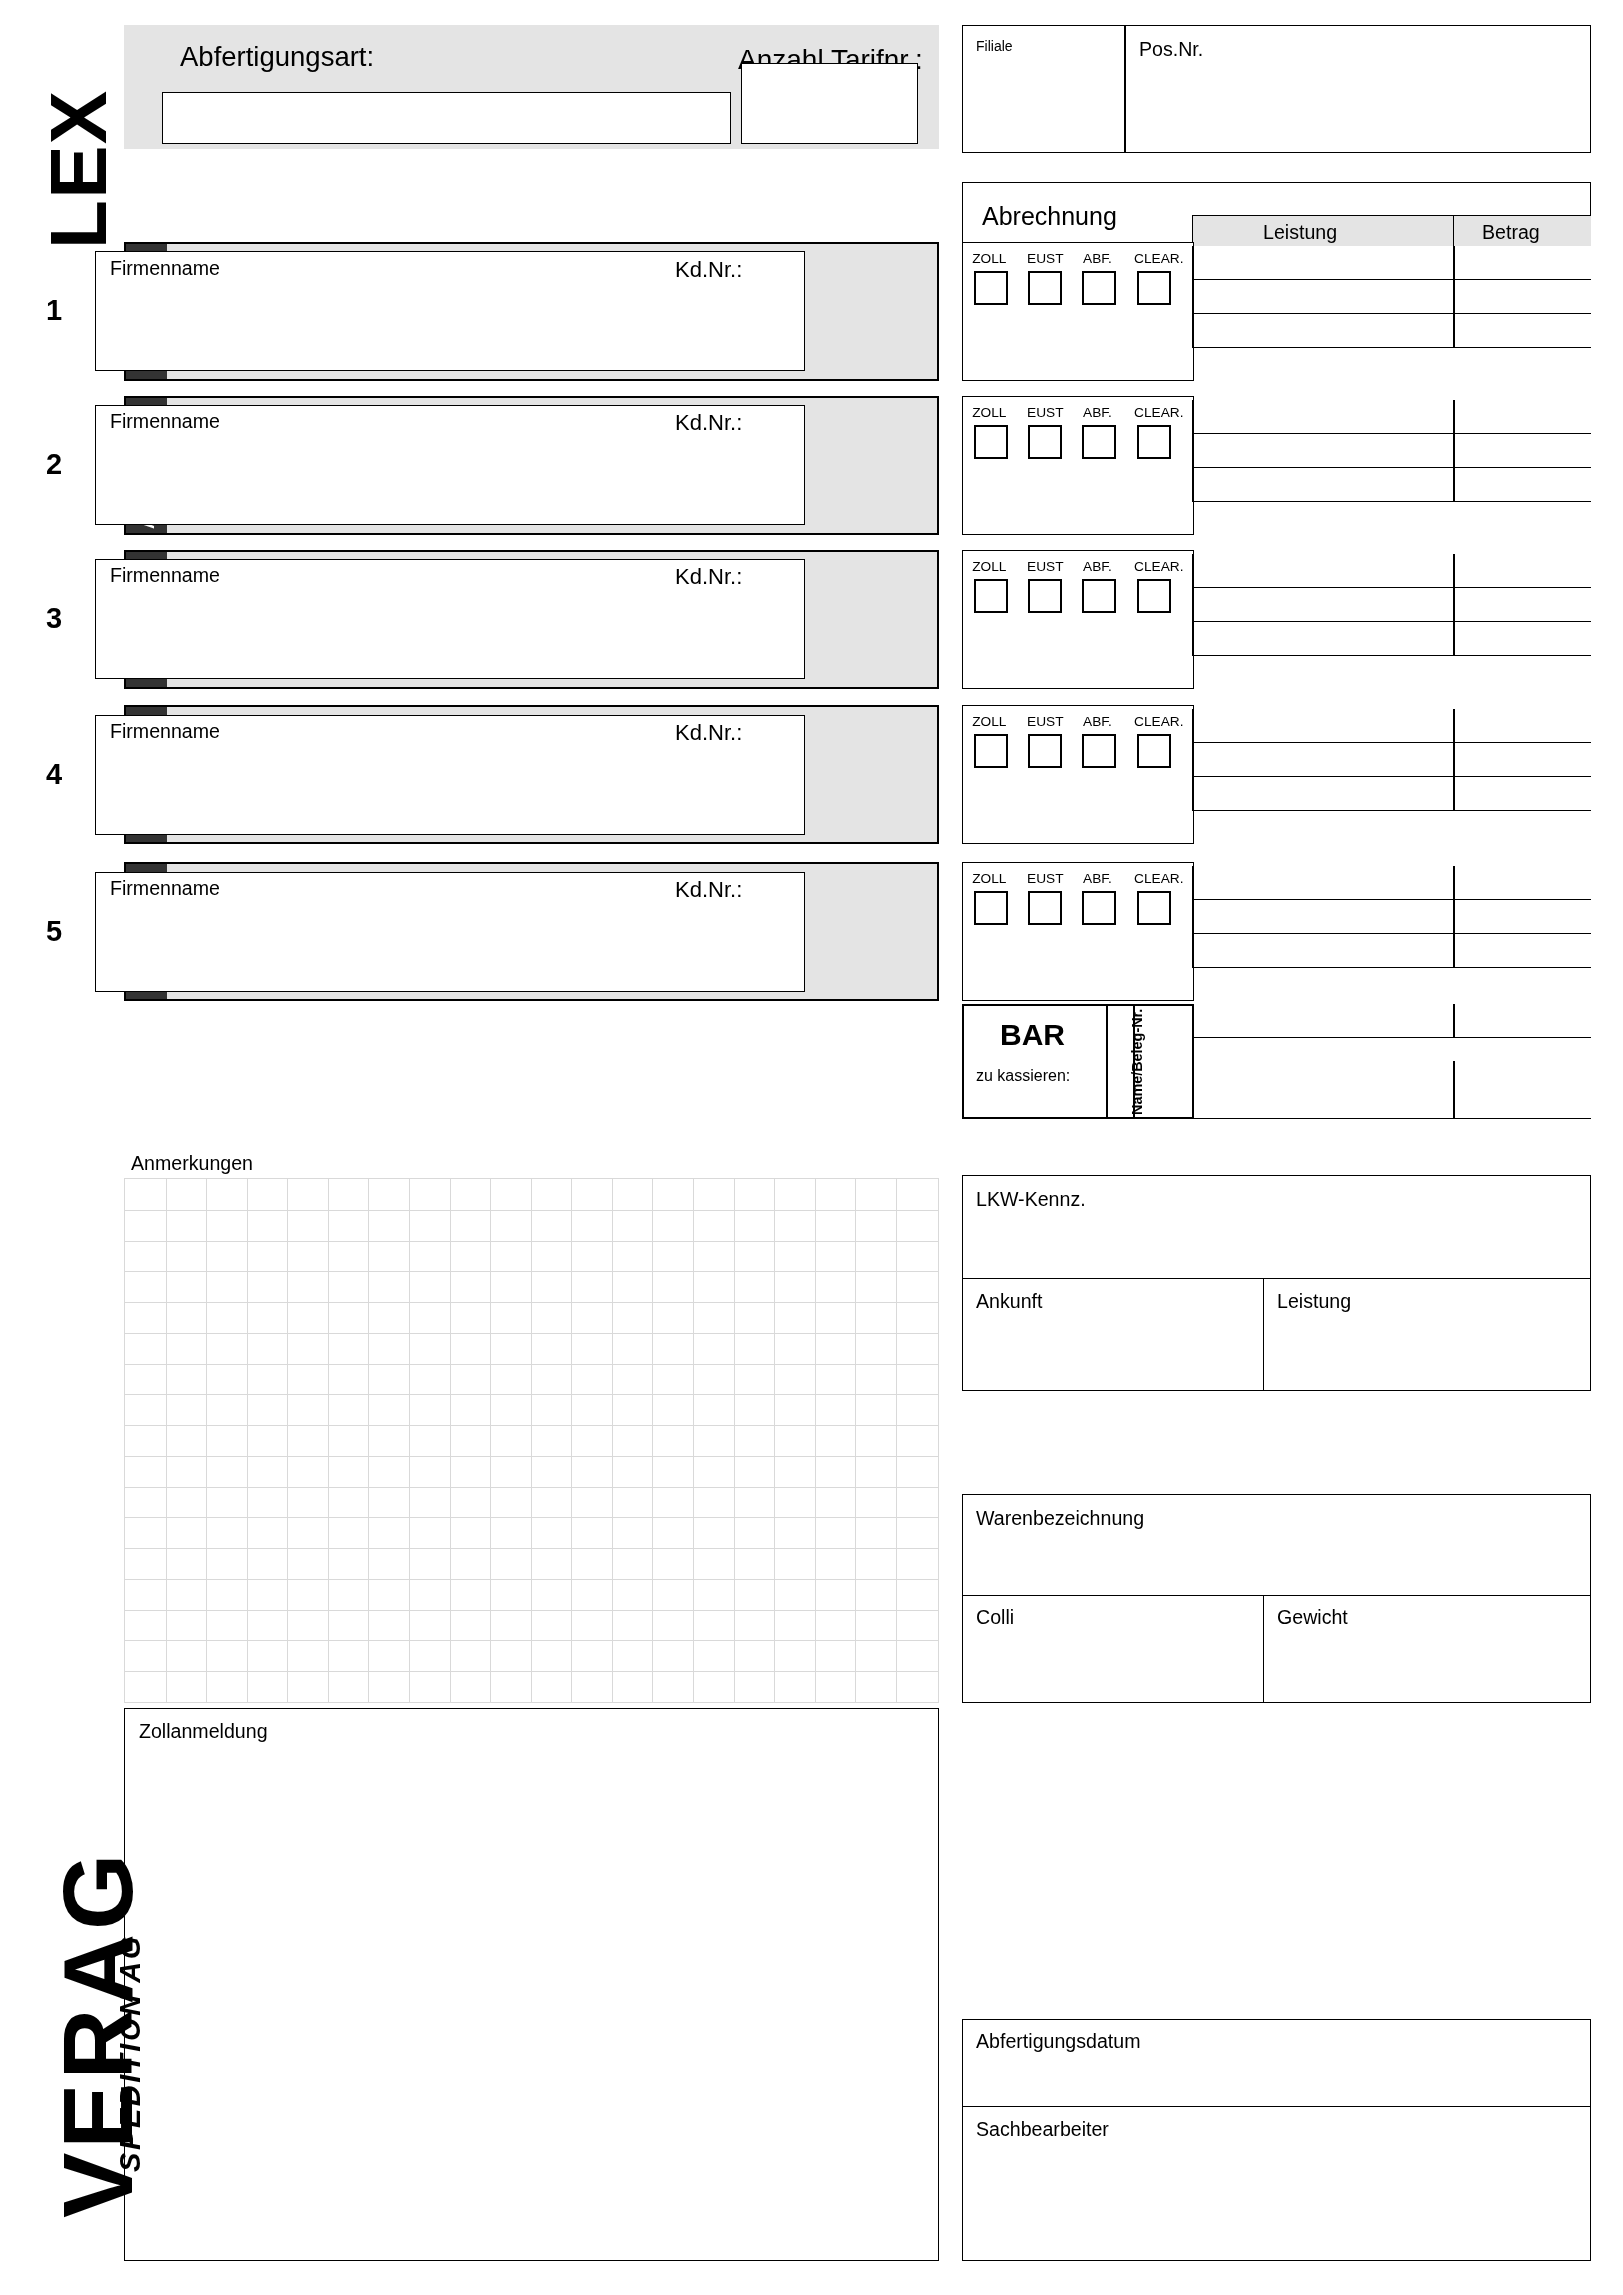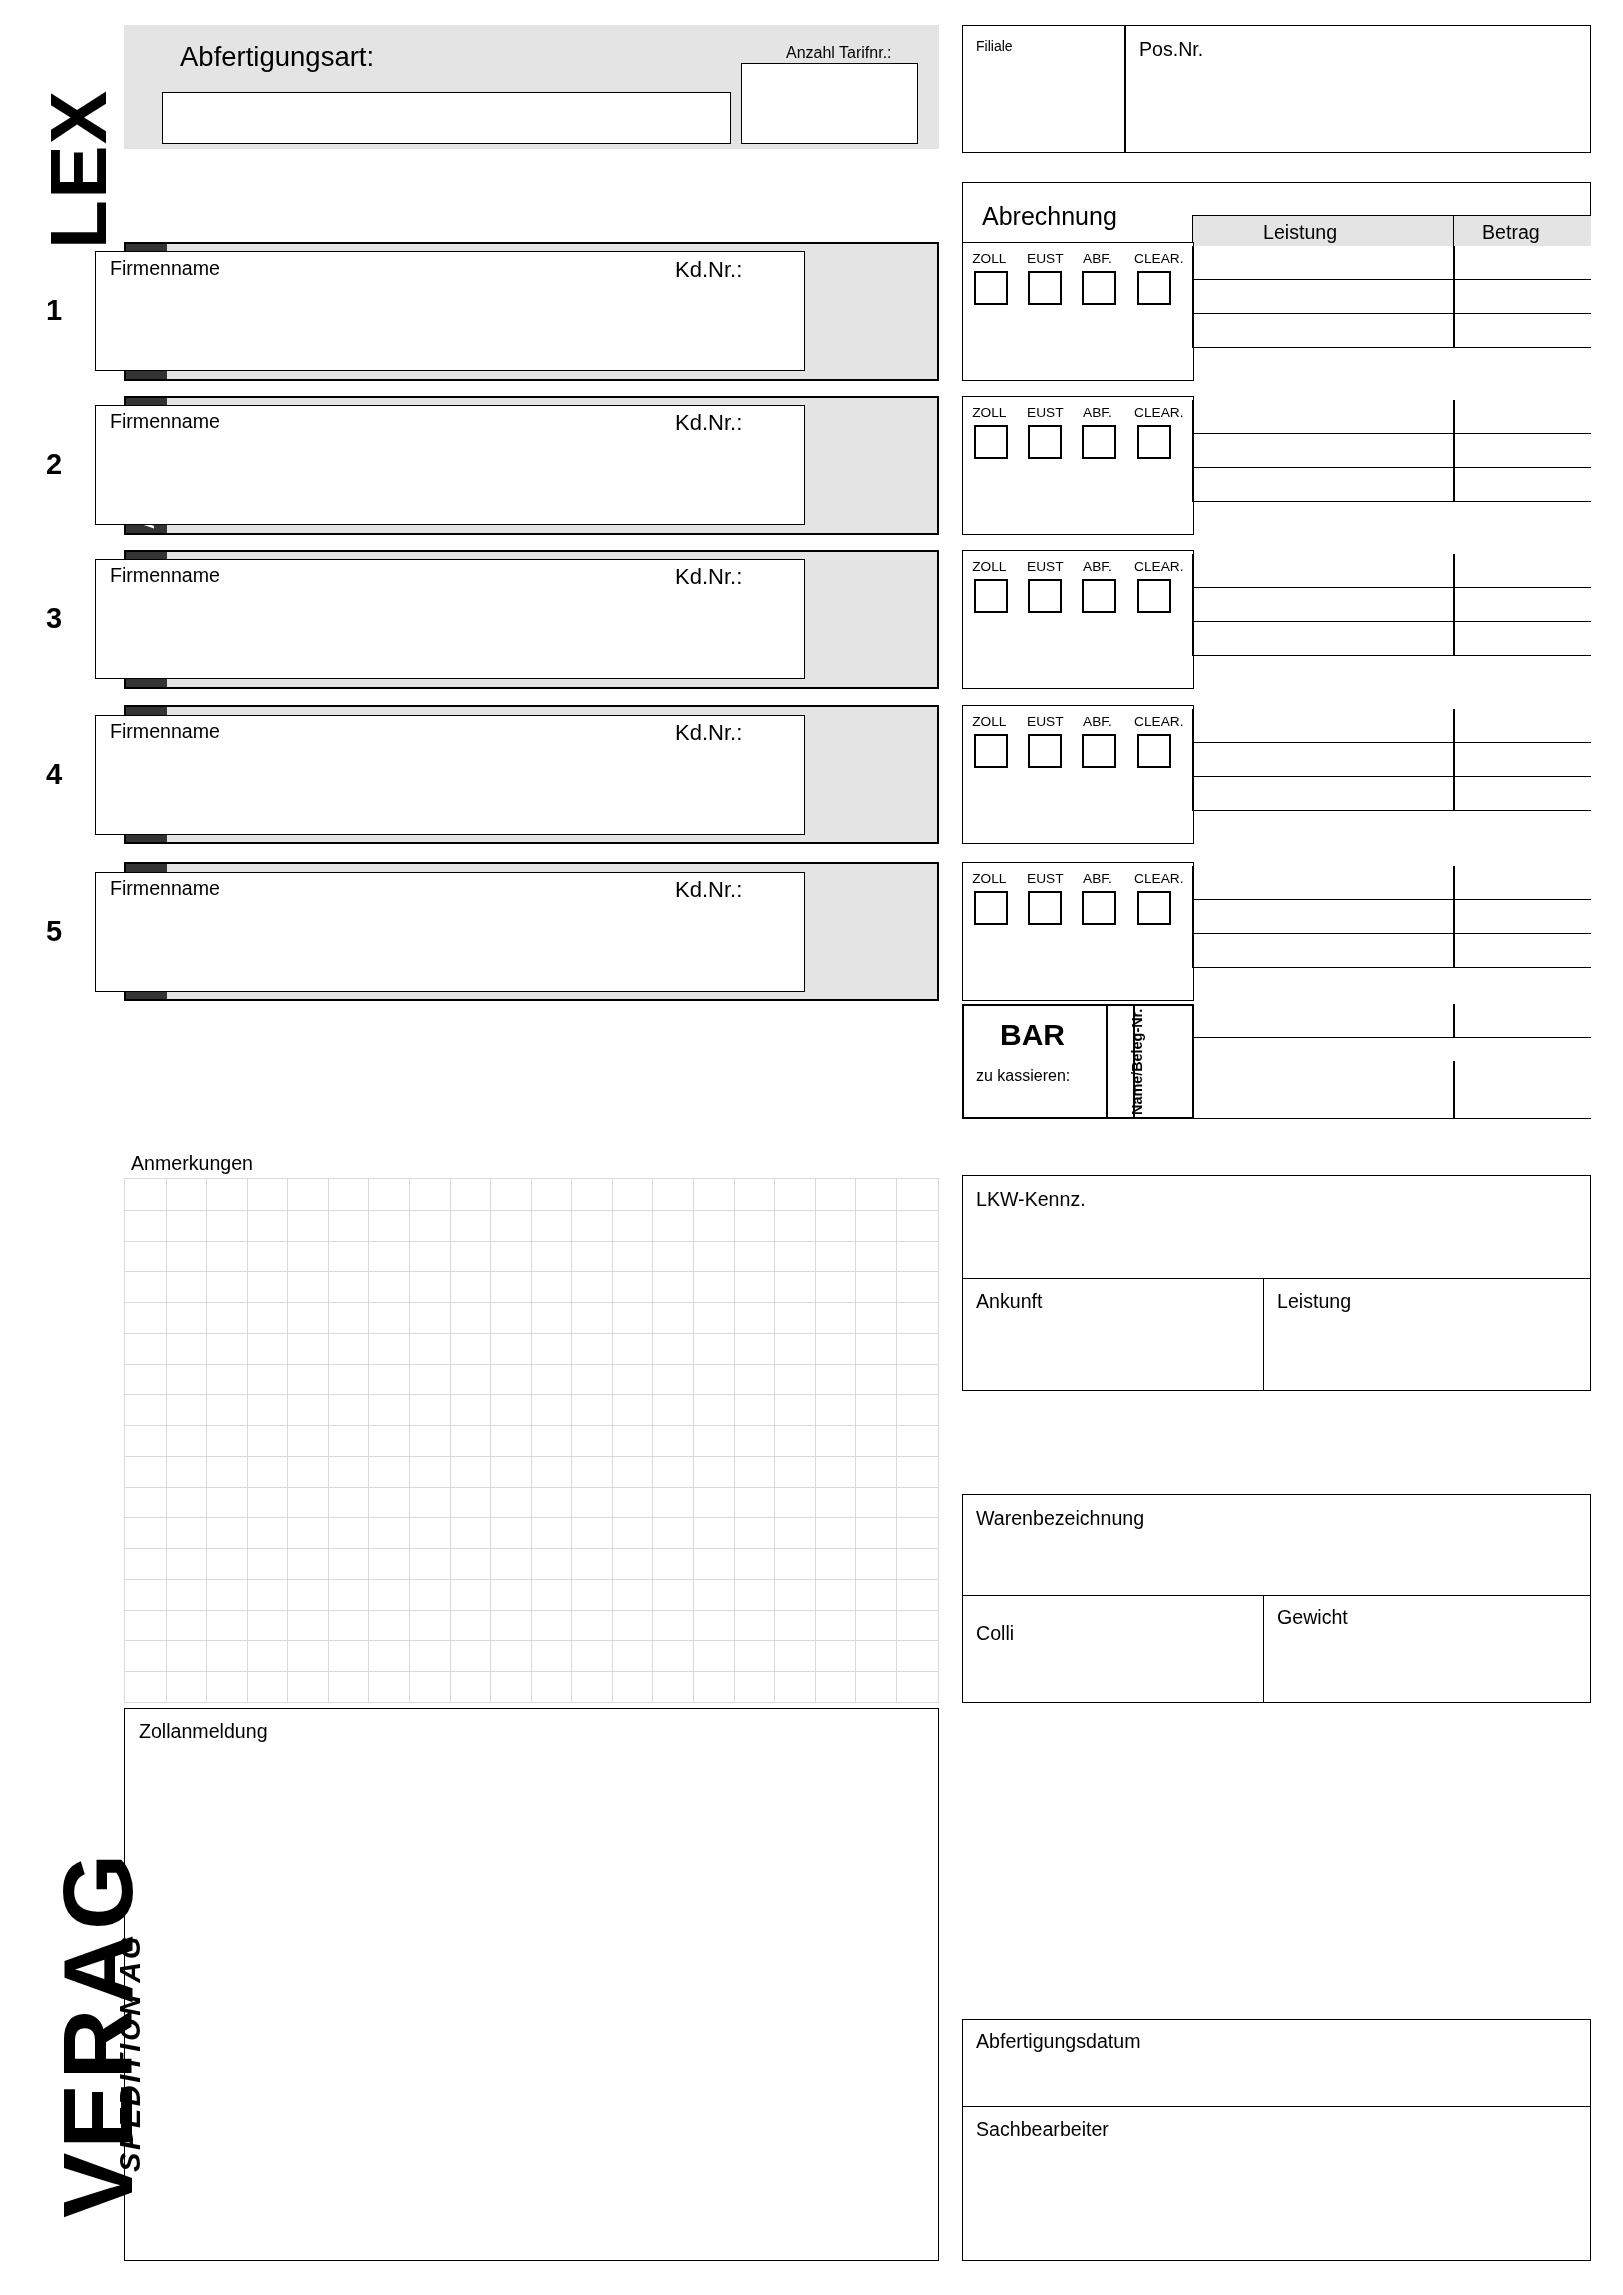--- a/index.html
+++ b/index.html
@@ -61,21 +61,21 @@
     white-space: nowrap;
   }
   .lbl { position:absolute; font-size:18.3px; }
 
   
   #abfert-band {
     position:absolute; left:124px; top:25px; width:815px; height:124px;
     background:#e4e4e4;
   }
   #abfert-label { position:absolute; left:180px; top:41px; font-size:27.5px; }
-  #anzahl-label { position:absolute; left:738px; top:44px; font-size:16px;margin-left:48px; }
+  #anzahl-label { position:absolute; left:738px; top:44px; font-size:28px; }
   #abfert-input { position:absolute; left:162px; top:92px; width:569px; height:52px; border:1.3px solid #000; background:#fff; }
   #anzahl-input { position:absolute; left:741px; top:63px; width:177px; height:81px; border:1.3px solid #000; background:#fff; }
 
   #filiale-box { position:absolute; left:962px; top:25px; width:164px; height:128px; border:1.3px solid #000; }
   #pos-box { position:absolute; left:1124px; top:25px; width:467px; height:128px; border:1.3px solid #000; }
   #filiale-label { position:absolute; left:976px; top:38px; font-size:14px; }
   #pos-label { position:absolute; left:1139px; top:38px; font-size:19.6px; }
 
   
   #abr-header { position:absolute; left:962px; top:182px; width:629px; height:64px; border:1.3px solid #000; background:#fff; }
@@ -134,21 +134,21 @@
   #lkw-sep { position:absolute; left:962px; top:1278px; width:629px; height:1.3px; background:#000; }
   #lkw-vsep { position:absolute; left:1263px; top:1278px; width:1.3px; height:113px; background:#000; }
   #lkw-label { position:absolute; left:976px; top:1188px; font-size:19.6px; }
   #ankunft-label { position:absolute; left:976px; top:1290px; font-size:19.6px; }
   #abfahrt-label { position:absolute; left:1277px; top:1290px; font-size:19.6px; }
 
   #ware-box { position:absolute; left:962px; top:1494px; width:629px; height:209px; border:1.3px solid #000; }
   #ware-sep { position:absolute; left:962px; top:1595px; width:629px; height:1.3px; background:#000; }
   #ware-vsep { position:absolute; left:1263px; top:1595px; width:1.3px; height:108px; background:#000; }
   #ware-label { position:absolute; left:976px; top:1507px; font-size:19.6px; }
-  #colli-label { position:absolute; left:976px; top:1606px; font-size:19.6px;margin-top:16px; }
+  #colli-label { position:absolute; left:976px; top:1606px; font-size:19.6px; }
   #gewicht-label { position:absolute; left:1277px; top:1606px; font-size:19.6px; }
 
   #zoll-box { position:absolute; left:124px; top:1708px; width:815px; height:553px; border:1.3px solid #000; }
   #zoll-label { position:absolute; left:139px; top:1720px; font-size:19.6px; }
 
   #datum-box { position:absolute; left:962px; top:2019px; width:629px; height:242px; border:1.3px solid #000; }
   #datum-sep { position:absolute; left:962px; top:2106px; width:629px; height:1.3px; background:#000; }
   #datum-label { position:absolute; left:976px; top:2030px; font-size:19.6px; }
   #sach-label { position:absolute; left:976px; top:2118px; font-size:19.6px; }
 </style>

